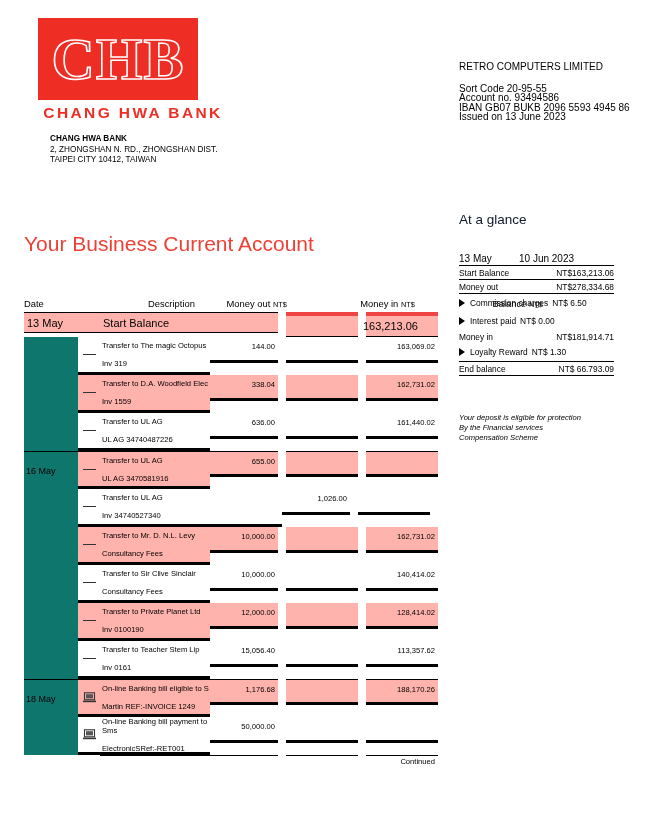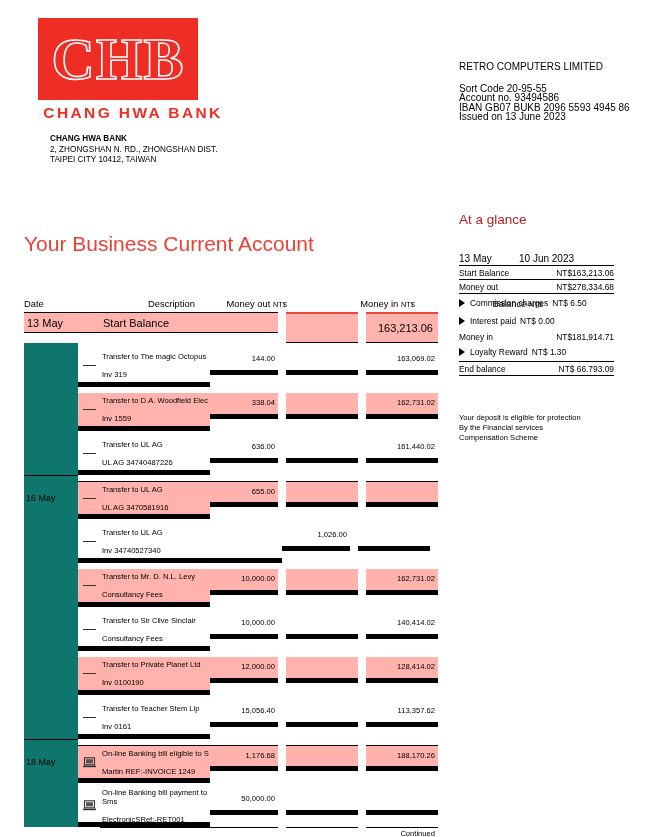--- a/index.html
+++ b/index.html
@@ -98,37 +98,36 @@
   .start-row { font-size: 11px; }
   .start-row .blk { background: #ffb3ac; }
   .start-row .left-blk {
     display: flex; align-items: center;
     height: 21px;
     padding-left: 3px;
     border-top: 1px solid #000;
     border-bottom: 1px solid #000;
   }
   .start-row .mid-blk, .start-row .right-blk {
-    height: 31px;
-    border-top: 2px solid #ef4444;
+    height: 25px;
+    border-top: 4px solid #ef4444;
     border-bottom: 1px solid #000;
     display: flex; align-items: center; justify-content: flex-end;
-    padding-right: 5px;
+    padding-right: 20px;
   }
 
   
   .txn {
     position: relative;
     font-size: 7.6px;
   }
   .txn .seg {
-    border-bottom: 5px solid #000000;
+    border-bottom: 3px solid #000000;
     height: 38px;
     position: relative;
-    margin-top: 6px;
   }
   .txn .seg.shade { background: #ffb3ac; }
   .txn .desc-lines {
     display: flex; flex-direction: column; justify-content: center;
     height: 100%;
     gap: 9px;
     padding-left: 2px;
   }
   .txn .amt-seg {
     display: flex; align-items: flex-start; justify-content: flex-end;
@@ -173,21 +172,21 @@
   }
 
   
   .glance {
     position: absolute;
     left: 459px; top: 212px;
     width: 155px;
   }
   .glance-title {
     font-size: 13.5px;
-    color: #b91c1c;
+    color: #0f172a;
     margin-bottom: 26px;
   }
   .g-row {
     display: flex;
     justify-content: space-between;
     align-items: baseline;
     font-size: 8.4px;
     padding: 1.5px 0;
   }
   .g-row.bordered-bottom { border-bottom: 1px solid #000; }
@@ -214,20 +213,21 @@
   }
   .g-bullet .bl-label { margin-right: 4px; }
   .g-bullet .bl-val { }
   .g-amt { white-space: nowrap; }
 
   .protect {
     position: absolute;
     left: 459px; top: 413px;
     font-size: 7.6px;
     line-height: 10px;
+    font-style: italic;
   }
 </style>
 </head>
 <body>
 
 <div class="logo-box">
   <div class="logo-text">CHB</div>
 </div>
 <div class="bank-name-big">CHANG HWA BANK</div>
 <div class="bank-address">

